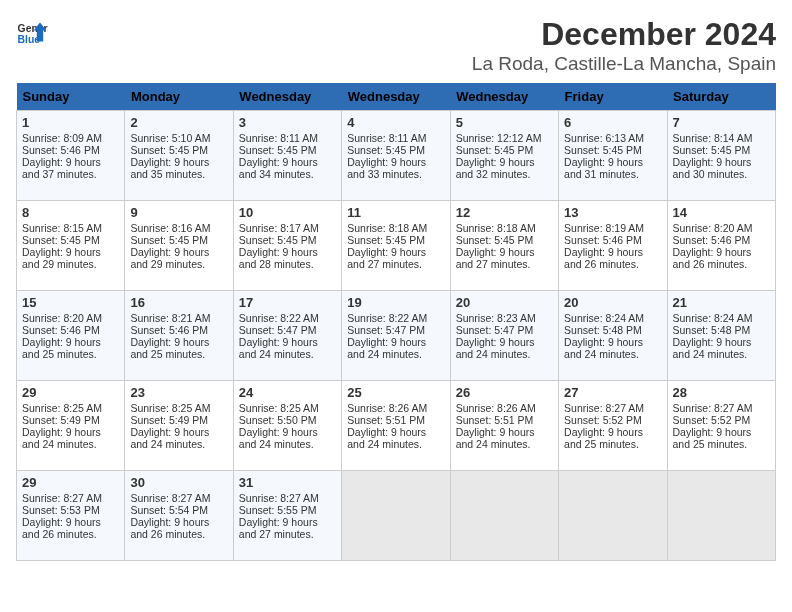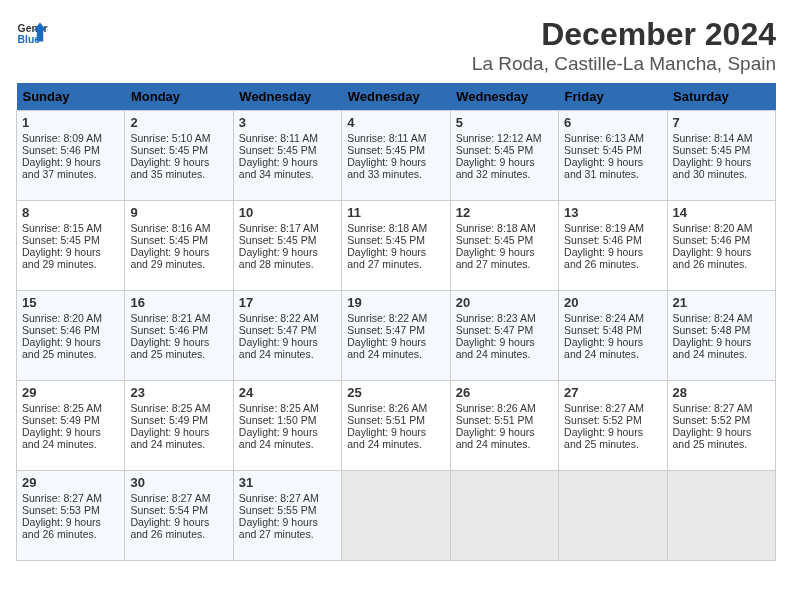--- a/index.html
+++ b/index.html
@@ -246,21 +246,21 @@
   </td>
         <td>
     <span class="day-number">23</span>
     <span>Sunrise: 8:25 AM</span><br>
     <span>Sunset: 5:49 PM</span><br>
     <span>Daylight: 9 hours and 24 minutes.</span>
   </td>
         <td>
     <span class="day-number">24</span>
     <span>Sunrise: 8:25 AM</span><br>
-    <span>Sunset: 1:50 PM</span><br>
+    <span>Sunset: 5:50 PM</span><br>
     <span>Daylight: 9 hours and 24 minutes.</span>
   </td>
         <td>
     <span class="day-number">25</span>
     <span>Sunrise: 8:26 AM</span><br>
     <span>Sunset: 5:51 PM</span><br>
     <span>Daylight: 9 hours and 24 minutes.</span>
   </td>
         <td>
     <span class="day-number">26</span>

